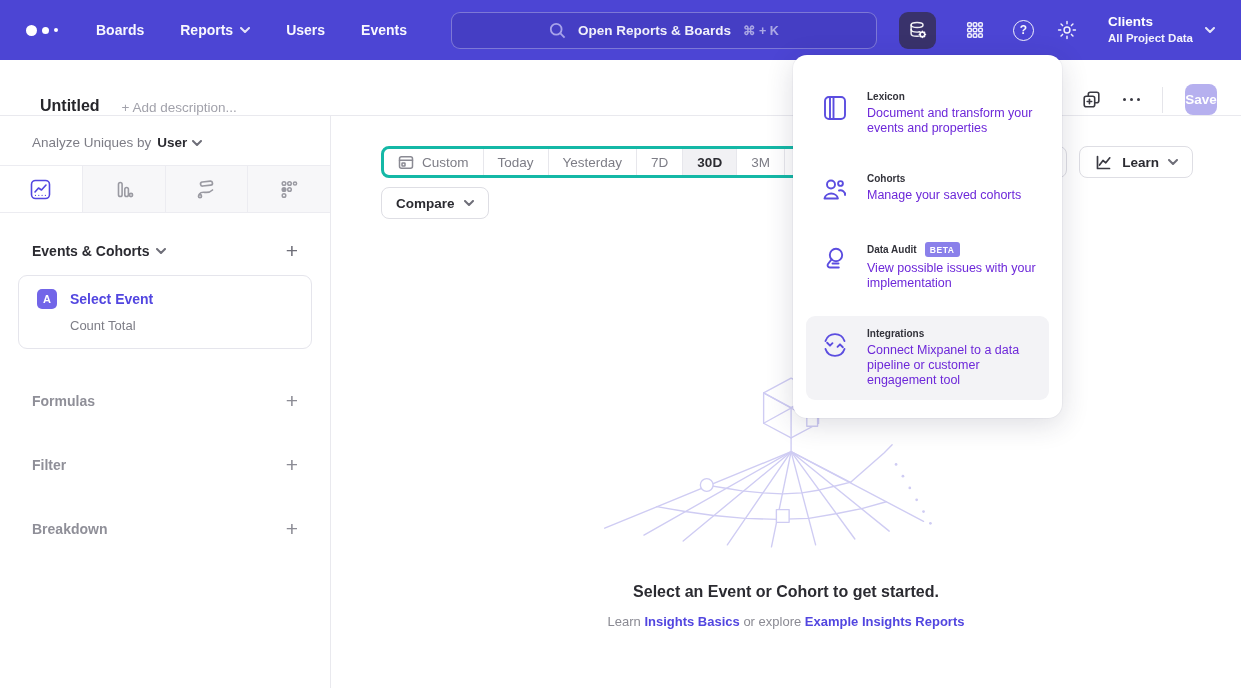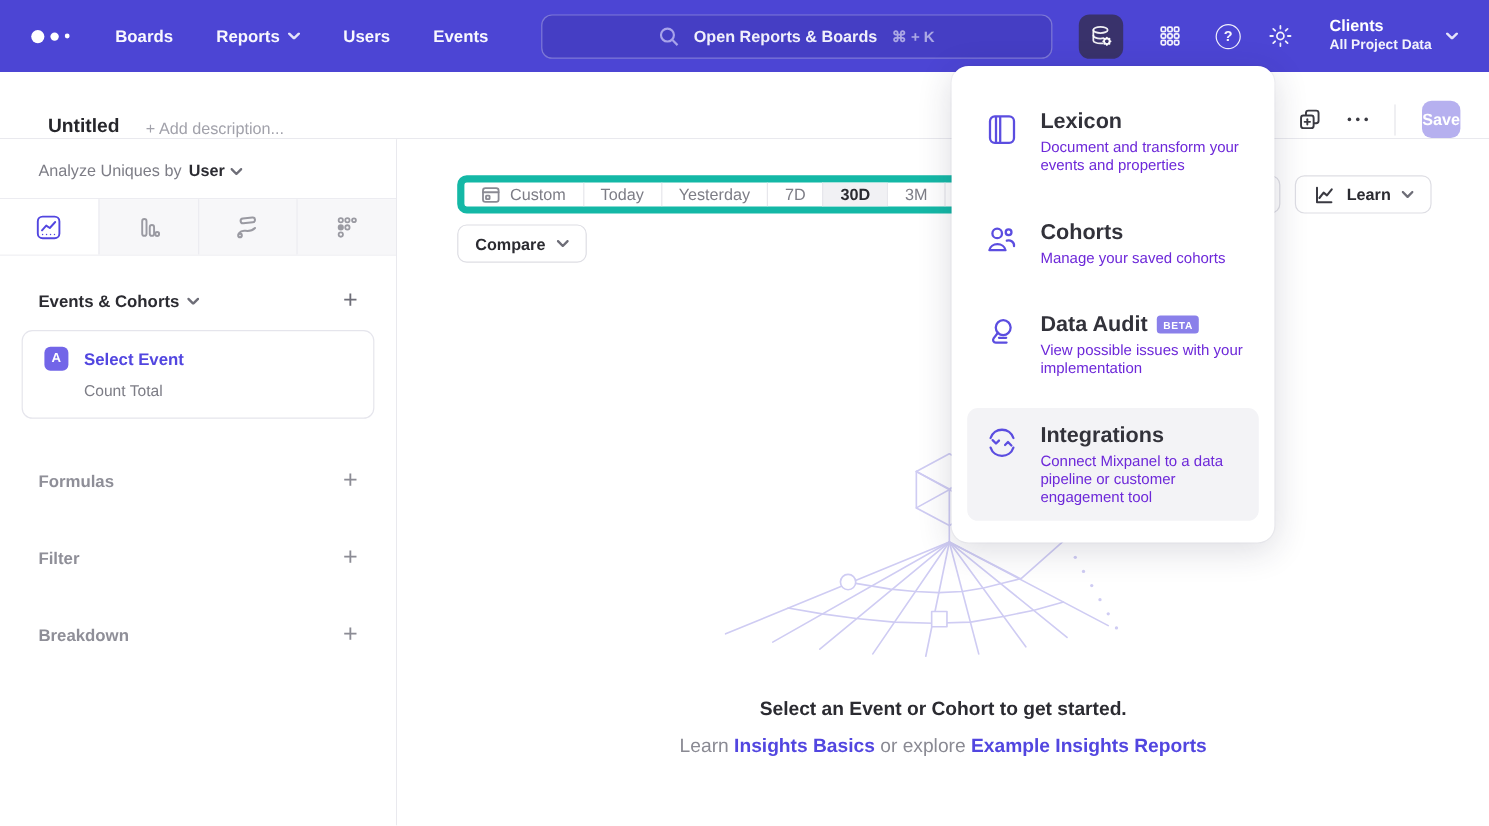--- a/index.html
+++ b/index.html
@@ -90,21 +90,21 @@
   .prop-row { display:flex; align-items:center; justify-content:space-between;
     margin:0 32px; }
   .prop-row.first { margin-top:43px; }
   .prop-row + .prop-row { margin-top:46px; }
   .prop-label { font-size:14px; font-weight:700; color:#8f8f98; }
 
   
   .toolbar { display:flex; justify-content:space-between; align-items:flex-start;
     padding:30px 48px 0 50px; }
   .toolbar-left { display:flex; flex-direction:column; gap:9px; align-items:flex-start; }
-  .seg-control { display:flex; align-items:stretch; height:32px; border:6px solid #14b8a6;
+  .seg-control { display:flex; align-items:stretch; height:32px; border:3px solid #14b8a6;
     border-radius:8px; overflow:hidden; background:#fff; }
   .seg { display:flex; align-items:center; gap:8px; padding:0 14px; font-size:13.5px;
     color:#7d7d86; border-left:1px solid #e7e7ec; cursor:pointer; white-space:nowrap; }
   .seg:first-child { border-left:none; }
   .seg.selected { background:#f1f1f4; color:#2b2b31; font-weight:700; }
   .cal-ic { width:16px; height:16px; stroke:#8a8a93; stroke-width:1.5; fill:none;
     stroke-linecap:round; stroke-linejoin:round; }
   .pill-btn { display:flex; align-items:center; gap:9px; height:32px; padding:0 14px;
     border:1px solid #dedee4; border-radius:8px; background:#fff; font-size:13.5px;
     font-weight:700; color:#2b2b31; cursor:pointer; }
@@ -119,32 +119,32 @@
     background:#fff; border-radius:14px; box-shadow:0 6px 28px rgba(35,35,70,.16),
     0 0 0 1px rgba(60,60,90,.04); padding:24px 13px 18px; }
   .menu-item { display:flex; gap:17px; padding:12px 10px 12px 14px; border-radius:9px;
     cursor:pointer; margin-bottom:13px; }
   .menu-item:last-child { margin-bottom:0; }
   .menu-item.highlighted { background:#f3f3f6; }
   .menu-ic { width:30px; height:30px; flex:none; stroke:#5b4de0; stroke-width:1.9;
     fill:none; stroke-linecap:round; stroke-linejoin:round; margin-top:2px; }
   .menu-text { display:flex; flex-direction:column; }
   .menu-title-row { display:flex; align-items:center; gap:8px; }
-  .menu-title { font-size:18px; font-weight:700; color:#32323a; }
+  .menu-title { font-size:10px; font-weight:700; color:#32323a; }
   .beta-badge { background:#8a80ea; color:#fff; font-size:8.5px; font-weight:700;
     letter-spacing:.6px; padding:2.5px 5px; border-radius:3px; }
   .menu-desc { margin-top:4px; width:182px; font-size:12.5px; line-height:15px;
     color:#6d28d9; }
 
   
   .illus { position:absolute; left:259px; top:250px; width:412px; height:192px; }
   .es-title { position:absolute; left:0; right:0; top:467px; text-align:center;
     font-size:16px; font-weight:700; color:#2b2b31; }
   .es-links { position:absolute; left:0; right:0; top:498px; text-align:center;
-    font-size:16px; color:#8a8a93; }
+    font-size:13px; color:#8a8a93; }
   .es-links .lnk { color:#5246e0; font-weight:700; cursor:pointer; }
 
   svg { display:block; }
 </style>
 </head>
 <body>
 
 <header class="topbar">
   <div class="logo">
       <i></i>

